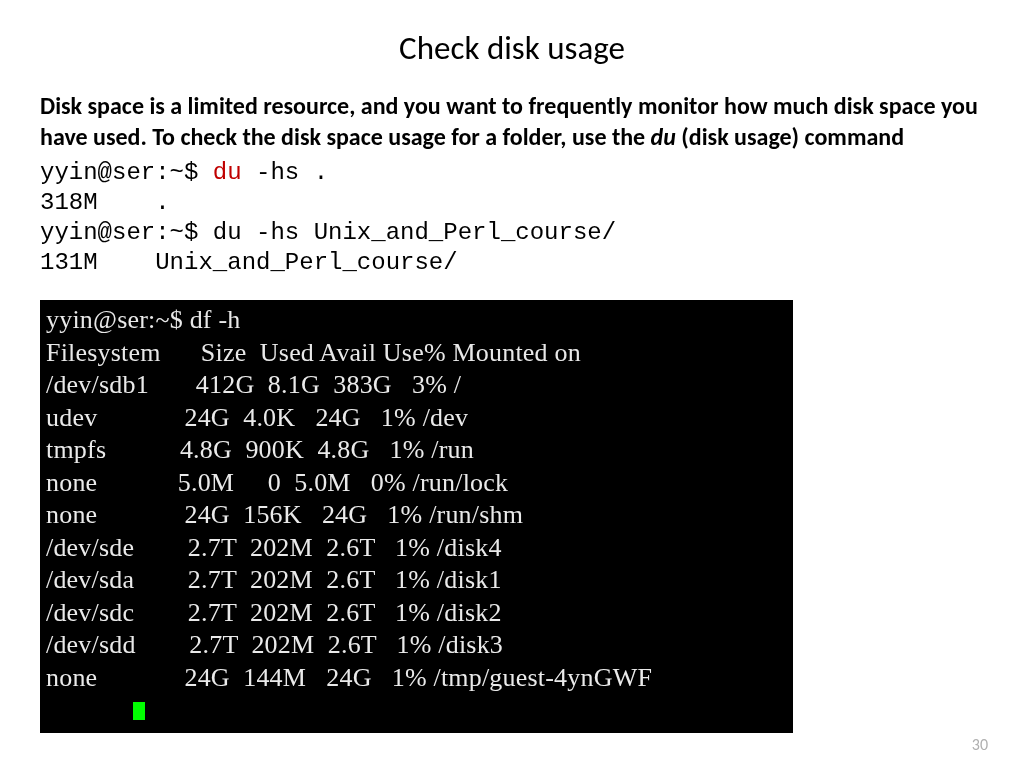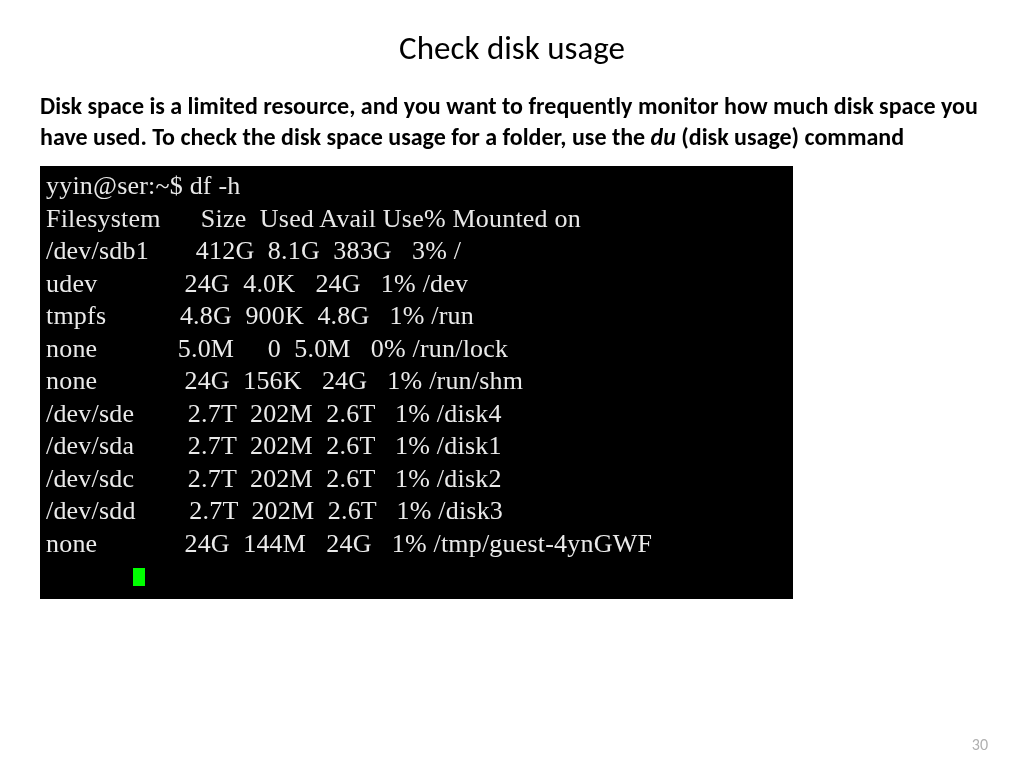--- a/index.html
+++ b/index.html
@@ -30,20 +30,24 @@
 <body>
 
 <div class="slide">
 
   <div class="title">Check disk usage</div>
 
   <p class="para">
     <span>Disk space is a limited resource, and you want to frequently monitor how much disk space you have used. To check the disk space usage for a folder, use the </span><i>du</i><span> (disk usage) command</span>
   </p>
 
+  <div class="mono-block"><span>yyin@ser:~$ </span><span class="red">du</span><span> -hs .</span>
+<span>318M    .</span>
+<span>yyin@ser:~$ du -hs Unix_and_Perl_course/</span>
+<span>131M    Unix_and_Perl_course/</span></div>
 
 
   <div class="term"><span class="hdr">yyin@ser:~$ df -h</span>
 <span class="hdr">Filesystem      Size  Used Avail Use% Mounted on</span>
 <span>/dev/sdb1       412G  8.1G  383G   3% /</span>
 <span>udev             24G  4.0K   24G   1% /dev</span>
 <span>tmpfs           4.8G  900K  4.8G   1% /run</span>
 <span>none            5.0M     0  5.0M   0% /run/lock</span>
 <span>none             24G  156K   24G   1% /run/shm</span>
 <span>/dev/sde        2.7T  202M  2.6T   1% /disk4</span>

